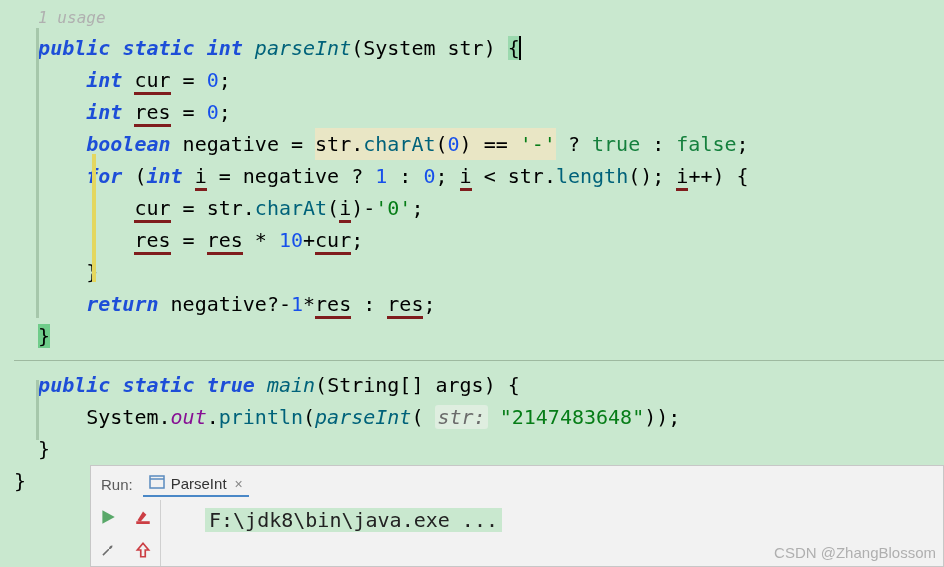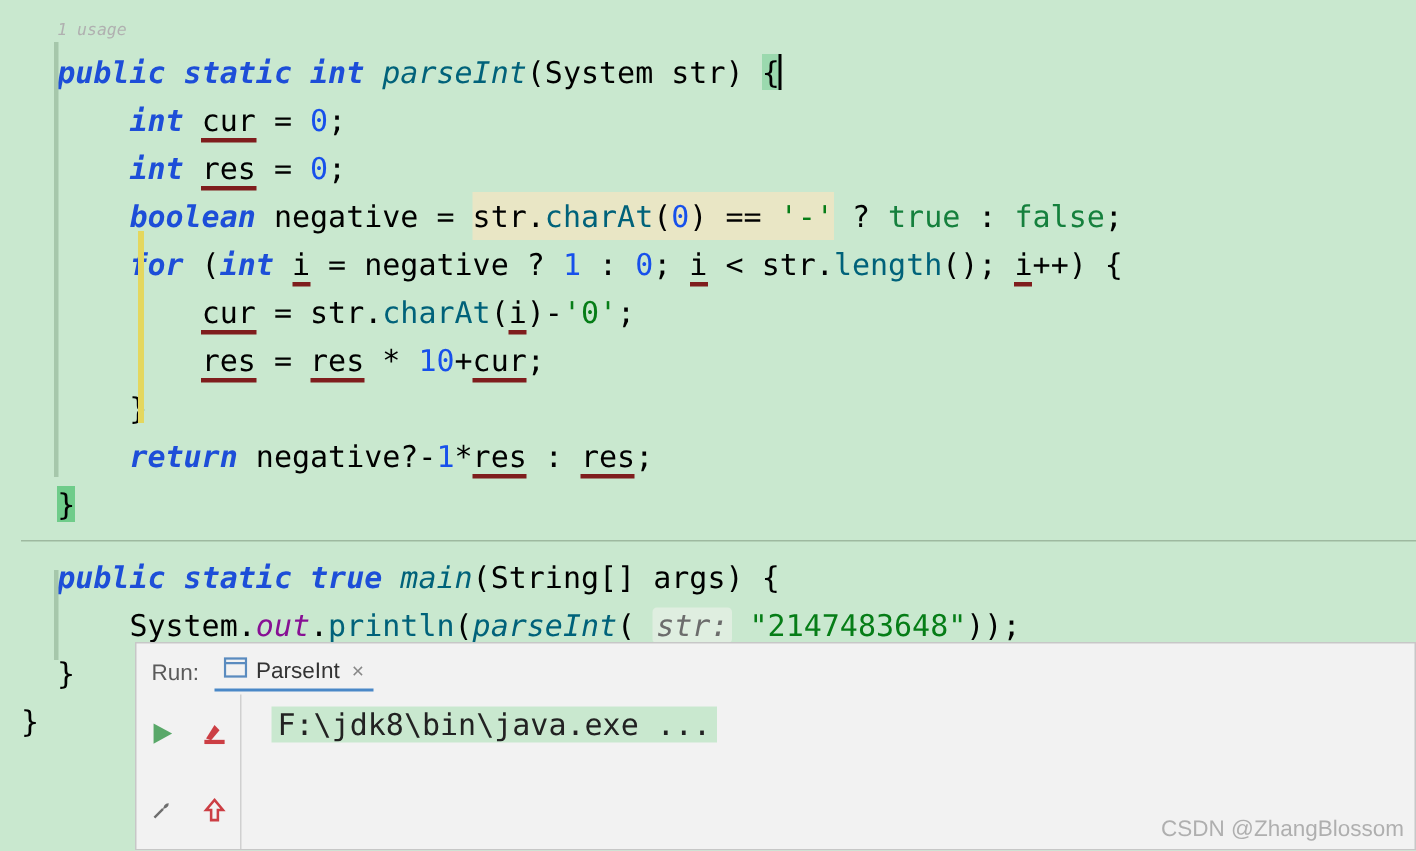--- a/index.html
+++ b/index.html
@@ -31,21 +31,21 @@
   .field{ color: #871094; font-style: italic; }
   .param{ color: #6c6c6c; background:#dfeee0; font-style: italic; padding:0 2px; border-radius:3px;text-align:right;}
   .uvar { border-bottom: 3px solid #7f1d1d; }
   .highlight-line { background:#e9e6c5; display:inline-block; }
   .brace-sel { background:#9bd9ae; }
   .brace-sel2 { background:#6fcc8a; }
   .caret {
     display:inline-block; width:2px; height:1.2em; background:#000;
     vertical-align:text-bottom; margin-left:-1px;
   }
-  .usage { color:#b0b0b0; font-style: italic; font-size:11px;}
+  .usage { color:#b0b0b0; font-style: italic; font-size:16px;}
 
   .gutter-line {
     position: absolute;
     left: 36px;
     top: 28px;
     width: 3px;
     height: 290px;
     background: #a6c7ab;
   }
   .gutter-line2 {
@@ -64,21 +64,21 @@
     height: 1px;
     background: #9eb9a0;
     margin: 8px 0;
   }
 
   .run-panel {
     position:absolute;
     left: 90px;
     right: 0;
     bottom: 0;
-    height: 139px;
+    height: 102px;
     background: #f2f2f2;
     border: 1px solid #c7c7c7;
     font-family: "Segoe UI", Arial, sans-serif;
     font-size: 15px;
   }
   .run-header {
     display:flex;
     align-items:center;
     gap:10px;
     padding: 6px 10px 0 10px;
@@ -111,20 +111,21 @@
     left:84px; right:0; top:38px; bottom:4px;
     font-family: "Consolas", monospace;
     font-size:20px;
     color:#222;
     padding:4px 6px;
   }
   .run-out .cmd {
     background:#c9e8cf;
     display:inline-block;
     padding:0 4px;
+    margin-left:24px;
   }
 
   .watermark {
     position:absolute;
     right:8px; bottom:6px;
     color: rgba(120,120,120,0.55);
     font-family: "Segoe UI", Arial, sans-serif;
     font-size:15px;
     pointer-events:none;
   }

